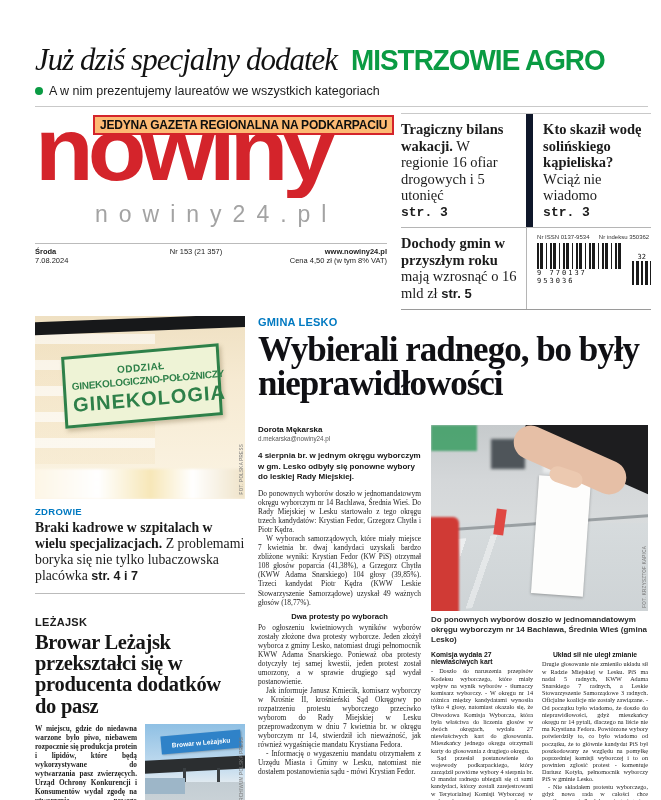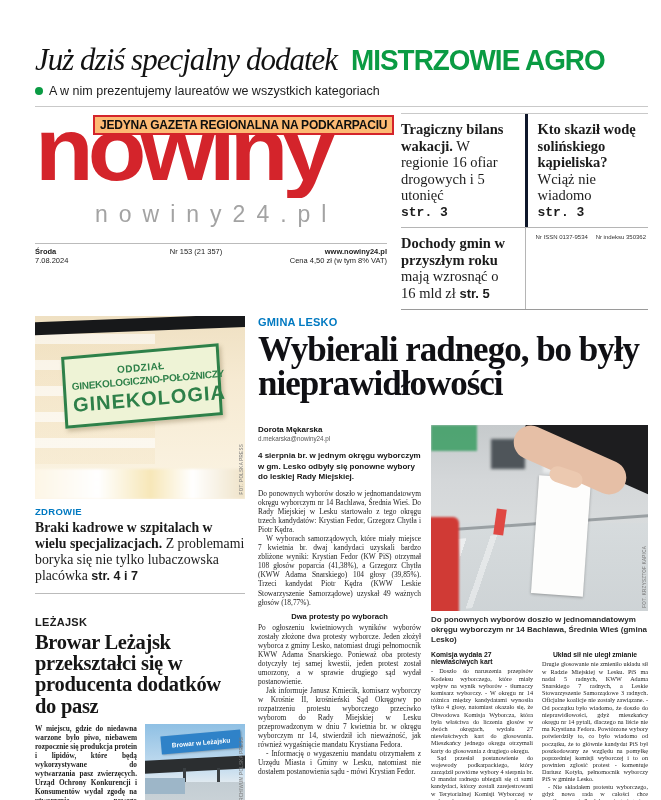--- a/index.html
+++ b/index.html
@@ -29,21 +29,21 @@
   .dl-right{flex:0 0 120px;text-align:right;display:flex;flex-direction:column}
   .b{font-weight:700}
 
   
   .teasers{flex:1;margin-left:14px;margin-top:6px;display:grid;grid-template-columns:50% 50%;
            border-top:1px solid #c9c9c9;border-bottom:1px solid #9a9a9a}
   .tease{font-family:"Liberation Serif",serif;font-size:14.5px;line-height:1.14;padding:7px 8px 7px 0;color:#1b1b1b}
   .tease .tb{font-weight:700}
   .tease .pg{font-family:Liberation Mono, monospace;font-weight:700;font-size:13px;display:block;margin-top:2px}
   .tease .pgin{font-family:"Liberation Sans",sans-serif;font-weight:700;font-size:13px}
-  .cell-r{padding-left:10px;border-left:3px solid #0f172a}
+  .cell-r{padding-left:10px;border-left:7px solid #0f172a}
   .cell-b{border-top:1px solid #b5b5b5}
   
   .bc-wrap{padding:6px 0 4px 10px;border-left:1px solid #b5b5b5;border-top:1px solid #b5b5b5}
   .bc-labels{display:flex;justify-content:space-between;font-size:6px;color:#333;margin-bottom:3px;padding-right:2px}
   .bc-row{display:flex;align-items:flex-end;gap:8px}
   .bc-main{width:130px}
   .bars{height:26px;background:repeating-linear-gradient(90deg,#1a1a1a 0 2px,#fff 2px 3px,#1a1a1a 3px 6px,#fff 6px 9px,#1a1a1a 9px 10px,#fff 10px 13px)}
   .bc-digits{font-family:"DejaVu Sans Mono",monospace;font-size:7px;letter-spacing:2px;color:#111}
   .bc-addon{width:28px;text-align:center}
   .bc-addon .num{font-family:"DejaVu Sans Mono",monospace;font-size:7px;color:#111}
@@ -187,20 +187,30 @@
       <div class="tease cell-b">
         <span class="tb">Dochody gmin w przyszłym roku</span><br>
         <span>mają wzrosnąć o 16 mld zł</span>
         <span class="pgin">str. 5</span>
       </div>
       <div class="bc-wrap">
         <div class="bc-labels">
           <span>Nr ISSN 0137-9534</span>
           <span>Nr indeksu 350362</span>
         </div>
+        <div class="bc-row">
+          <div class="bc-main">
+            <div class="bars"></div>
+            <div class="bc-digits">9 770137 953036</div>
+          </div>
+          <div class="bc-addon">
+            <div class="num">32</div>
+            <div class="bars2"></div>
+          </div>
+        </div>
       </div>
     </div>
   </div>
 
   <div class="content">
 
     <aside class="left-col">
       <div class="photo1">
         <div class="p1-stripes"></div>
         <div class="p1-top"></div>

